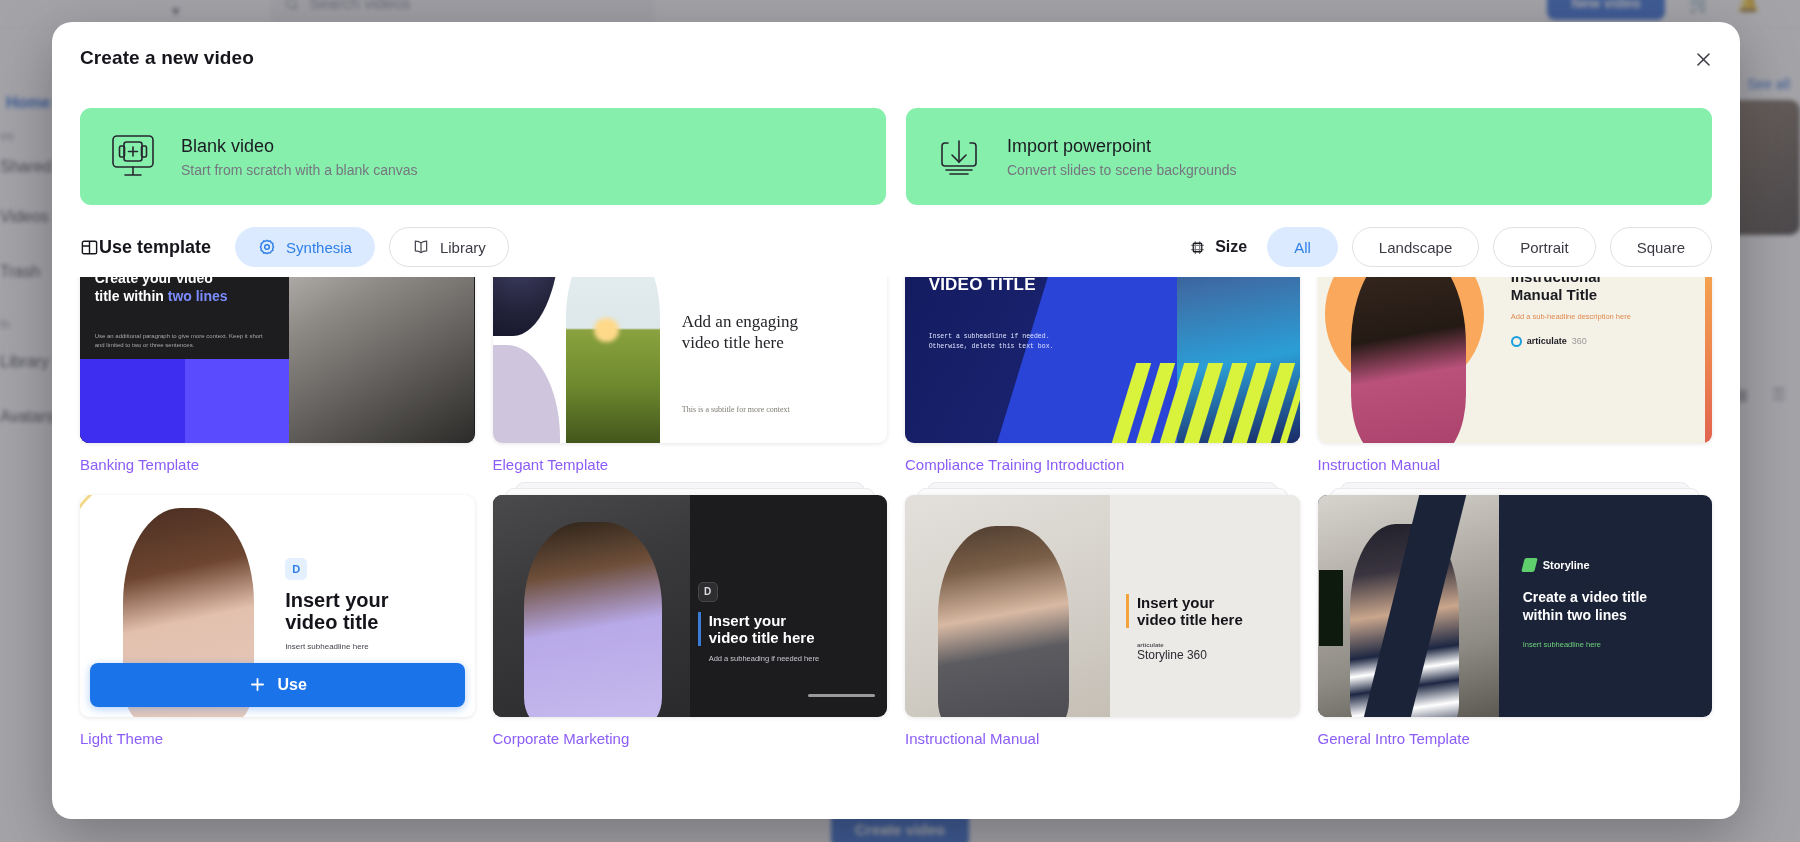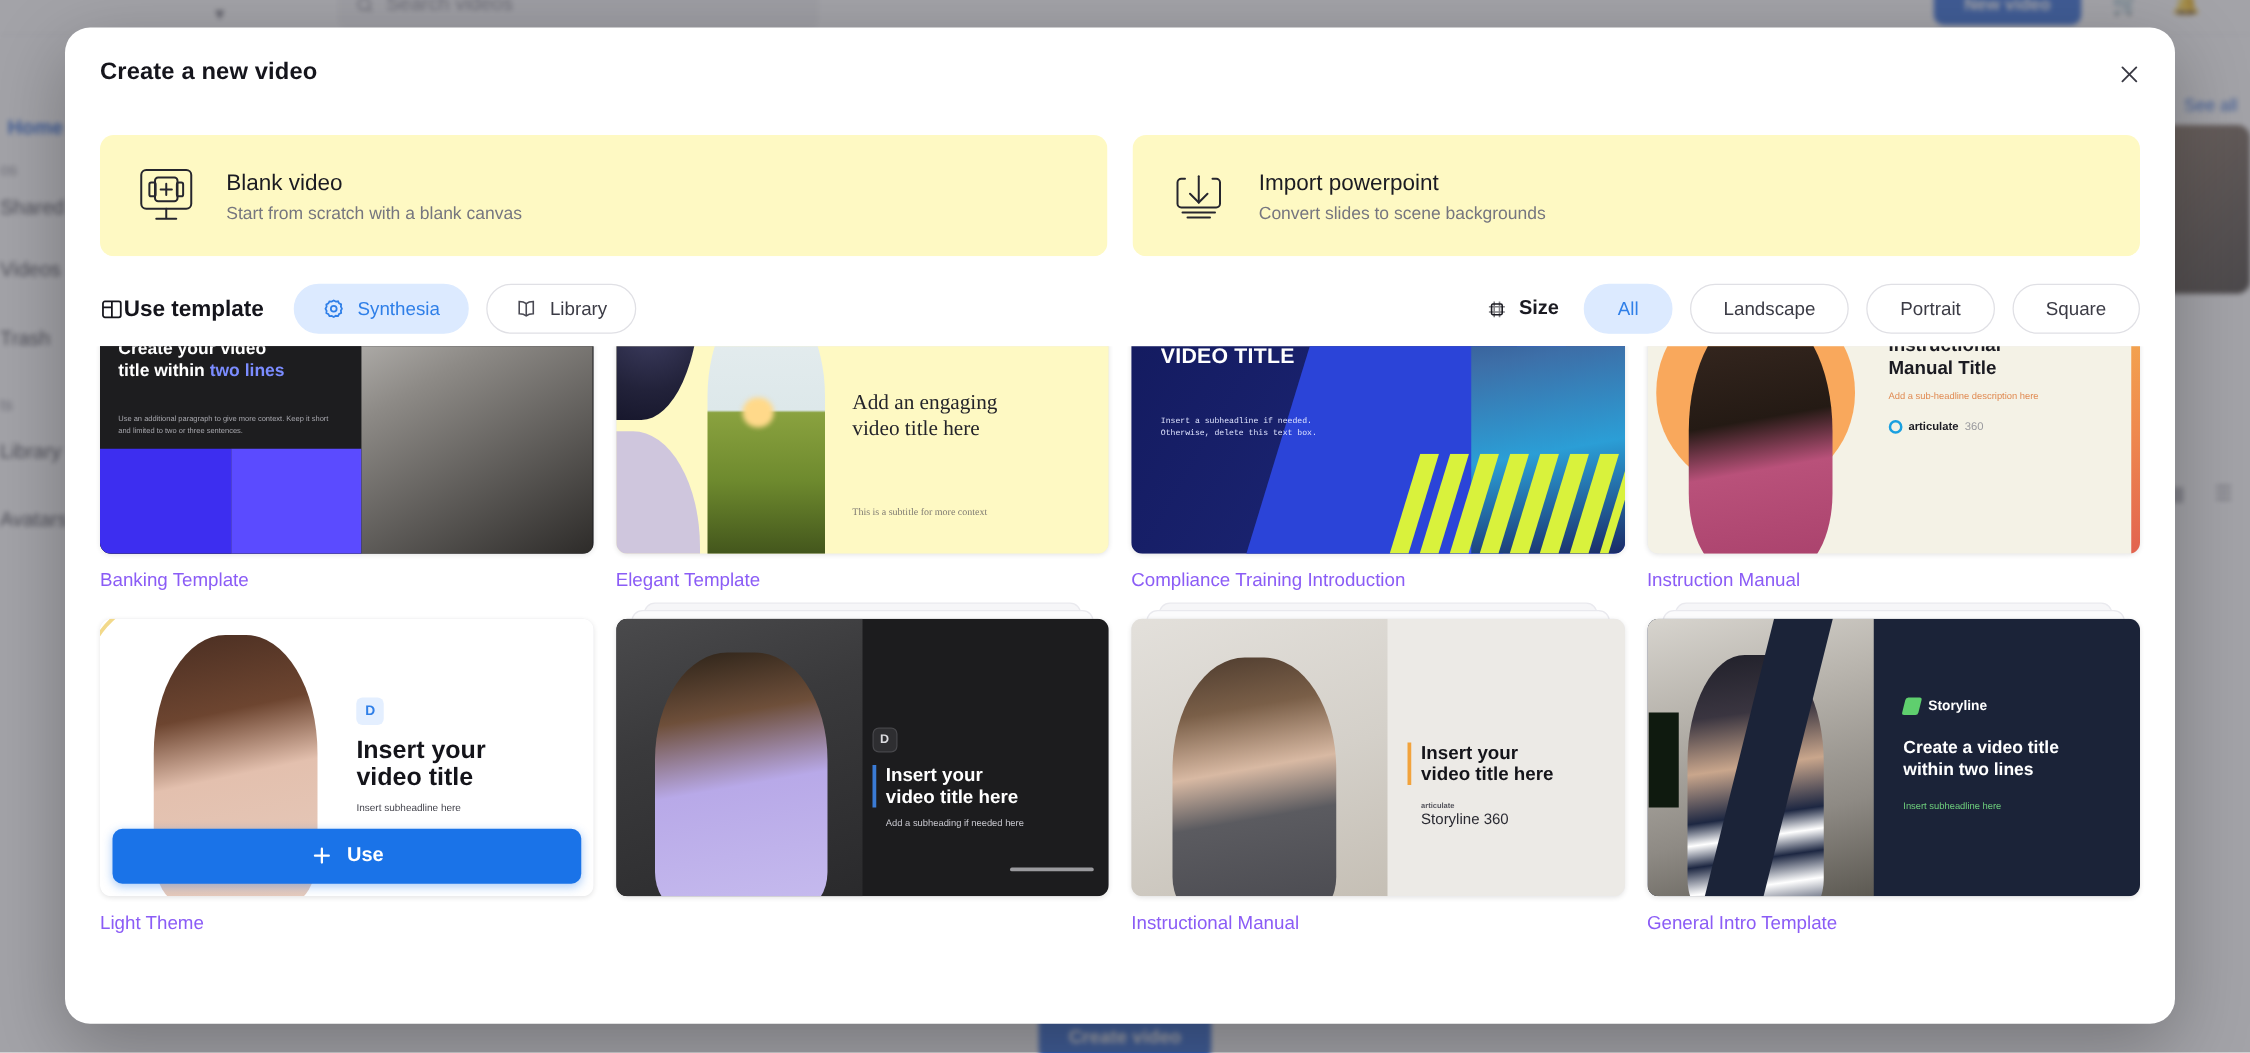--- a/index.html
+++ b/index.html
@@ -101,21 +101,21 @@
   }
 
   
   .options-row {
     display: flex; gap: 20px;
     padding: 14px 28px 0 28px;
   }
   .option-card {
     flex: 1;
     height: 97px;
-    background: #fef9c3;
+    background: #86efac;
     border-radius: 11px;
     display: flex; align-items: center;
     gap: 22px;
     padding: 0 26px;
     cursor: pointer;
     border: 1px solid transparent;
   }
   .option-icon { width: 52px; height: 52px; flex: 0 0 52px; color: #26262e; }
   .option-icon svg { width: 100%; height: 100%; display: block; }
   .option-text { display: flex; flex-direction: column; gap: 5px; }
@@ -222,21 +222,21 @@
   .t-banking .title b { color: #7b8cff; font-weight: 700; }
   .t-banking .body {
     position: absolute; left: 7%; top: 50%; width: 82%;
     color: #a7a7ad; font-size: 6px; line-height: 1.5;
   }
   .t-banking .right {
     width: 47%;
     background: linear-gradient(150deg,#c8c6c3 0%,#8d8a86 35%,#2d2b29 100%);
   }
 
-  .t-elegant { height: 100%; background: #fef9c3; display: flex; }
+  .t-elegant { height: 100%; background: #ffffff; display: flex; }
   .t-elegant .col1 { width: 17%; position: relative; }
   .t-elegant .grapes {
     position:absolute; left:0; top:0; width:100%; height:52%;
     border-bottom-right-radius: 70% 90%;
     background: radial-gradient(circle at 40% 35%,#3f3f63 0%,#22223a 60%,#15152a 100%);
   }
   .t-elegant .lilac {
     position:absolute; left:0; bottom:0; width:100%; height:44%;
     border-top-right-radius: 80% 95%;
     background: #cfc6dd;
@@ -723,20 +723,21 @@
               <div class="badge">D</div>
               <div class="dtitle">
                 <span>Insert your</span><br>
                 <span>video title here</span>
               </div>
               <div class="dsub">Add a subheading if needed here</div>
               <div class="cab"></div>
             </div>
           </div>
         </div>
+        <div class="tpl-name">Corporate Marketing</div>
       </div>
 
       <div class="tpl-card">
         <div class="tpl-stack s2"></div>
         <div class="tpl-stack"></div>
         <div class="tpl-thumb">
           <div class="t-storyline">
             <div class="ph">
                 <div class="head"></div>
               </div>

